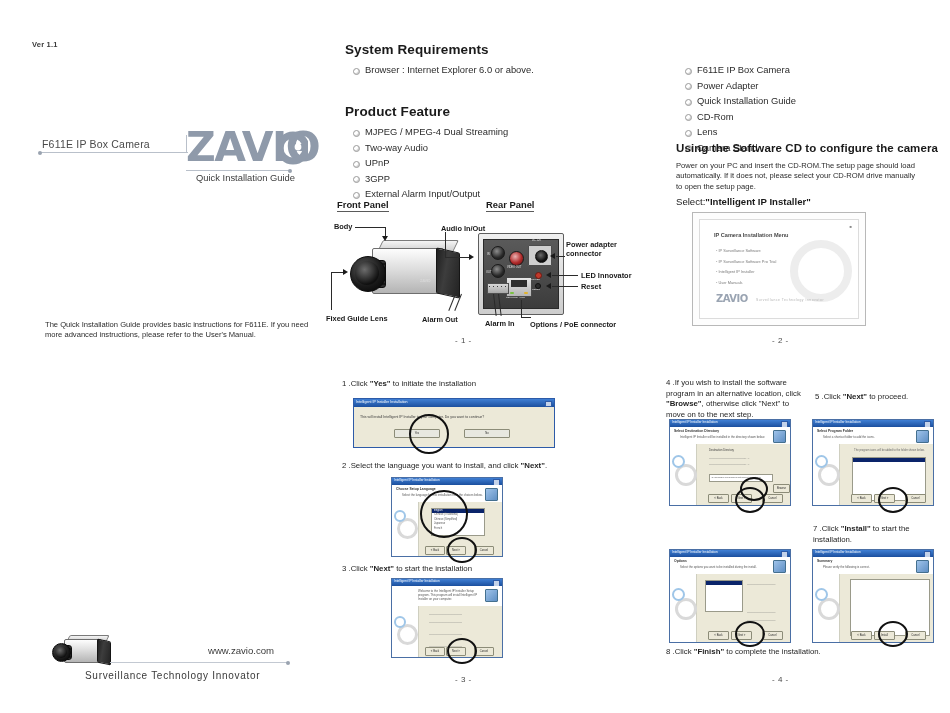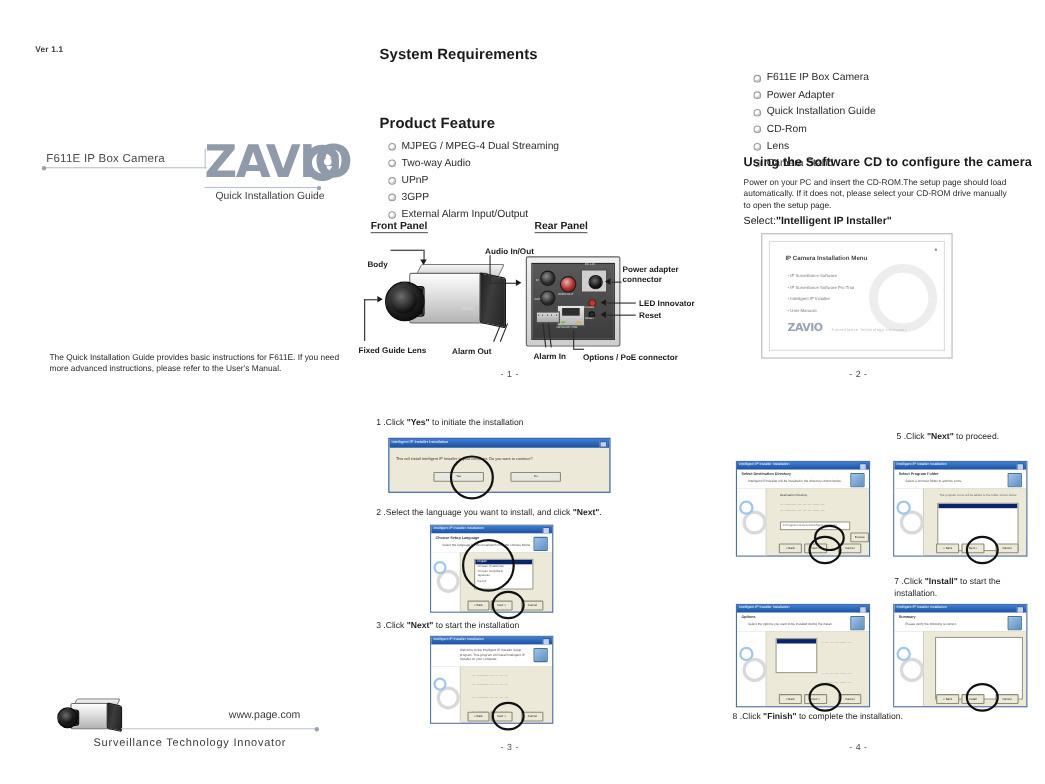--- a/index.html
+++ b/index.html
@@ -264,20 +264,21 @@
       <circle cx="20" cy="21" r="3.4" fill="#ffffff"></circle>
     </svg>
   </div>
   <div class="abs qig-line"></div>
   <div class="abs qig-text">Quick Installation Guide</div>
 
   <div class="abs cover-note para">The Quick Installation Guide provides basic instructions for F611E. If you need more advanced instructions, please refer to the User's Manual.</div>
 
   <div class="abs h2" style="left:345px;top:42px;">System Requirements</div>
   <ul class="abs bullets" style="left:352px;top:62px;">
+    <li>Browser :  Internet Explorer 6.0 or above.</li>
   </ul>
 
   <div class="abs h2" style="left:345px;top:104px;">Product Feature</div>
   <ul class="abs bullets" style="left:352px;top:124px;">
     <li>MJPEG / MPEG-4 Dual Streaming</li>
     <li>Two-way Audio</li>
     <li>UPnP</li>
     <li>3GPP</li>
     <li>External Alarm Input/Output</li>
   </ul>
@@ -351,21 +352,21 @@
 
     <div class="abs" style="left:9px;top:20px;font-size:2.6px;color:#e8e8e8;">IN</div>
     <div class="abs" style="left:8px;top:38px;font-size:2.6px;color:#e8e8e8;">OUT</div>
     <div class="abs" style="left:29px;top:33px;font-size:2.6px;color:#e8e8e8;">VIDEO OUT</div>
     <div class="abs" style="left:54px;top:6px;font-size:2.6px;color:#e8e8e8;">DC 12V</div>
     <div class="abs" style="left:53px;top:45px;font-size:2.4px;color:#e8e8e8;">POWER</div>
     <div class="abs" style="left:54px;top:55px;font-size:2.4px;color:#e8e8e8;">RESET</div>
     <div class="abs" style="left:28px;top:63px;font-size:2.4px;color:#e8e8e8;">NETWORK / PoE</div>
   </div>
 
-  <div class="lbl b" style="left:334px;top:236px;">Body</div>
+  <div class="lbl b" style="left:334px;top:222px;">Body</div>
   <div class="lead-h" style="left:355px;top:227px;width:30px;"></div>
   <div class="lead-v" style="left:385px;top:227px;height:10px;"></div>
   <div class="arrow-d" style="left:382px;top:236px;"></div>
 
   <div class="lbl b" style="left:326px;top:314px;">Fixed Guide Lens</div>
   <div class="lead-v" style="left:331px;top:272px;height:38px;"></div>
   <div class="lead-h" style="left:331px;top:272px;width:12px;"></div>
   <div class="arrow-r" style="left:343px;top:268.6px;"></div>
 
   <div class="lbl b" style="left:441px;top:224px;">Audio In/Out</div>
@@ -379,21 +380,21 @@
   <div class="arrow-l" style="left:550px;top:252.6px;"></div>
 
   <div class="lbl b" style="left:581px;top:271px;">LED Innovator</div>
   <div class="lead-h" style="left:552px;top:275px;width:26px;"></div>
   <div class="arrow-l" style="left:546px;top:271.6px;"></div>
 
   <div class="lbl b" style="left:581px;top:282px;">Reset</div>
   <div class="lead-h" style="left:552px;top:286px;width:26px;"></div>
   <div class="arrow-l" style="left:546px;top:282.6px;"></div>
 
-  <div class="lbl b" style="left:411px;top:315px;">Alarm Out</div>
+  <div class="lbl b" style="left:422px;top:315px;">Alarm Out</div>
   <div class="lead-v" style="left:455px;top:294px;height:18px;transform:rotate(22deg);transform-origin:top;"></div>
   <div class="lead-v" style="left:461px;top:294px;height:18px;transform:rotate(22deg);transform-origin:top;"></div>
 
   <div class="lbl b" style="left:485px;top:319px;">Alarm In</div>
   <div class="lead-v" style="left:493px;top:294px;height:22px;transform:rotate(-7deg);transform-origin:top;"></div>
   <div class="lead-v" style="left:498px;top:294px;height:22px;transform:rotate(-7deg);transform-origin:top;"></div>
 
   <div class="lbl b" style="left:530px;top:320px;">Options / PoE connector</div>
   <div class="lead-v" style="left:521px;top:300px;height:17px;"></div>
   <div class="lead-h" style="left:521px;top:317px;width:10px;"></div>
@@ -471,20 +472,23 @@
       <div class="wz-txt" style="left:10px;top:38px;">______________________</div>
     </div>
     <div class="wz-btn" style="left:33px;top:68px;width:18px;">&lt; Back</div>
     <div class="wz-btn" style="left:54px;top:68px;width:18px;">Next &gt;</div>
     <div class="wz-btn" style="left:82px;top:68px;width:18px;">Cancel</div>
   </div>
   <div class="circle-ann" style="left:447px;top:638px;width:26px;height:22px;"></div>
 
   <div class="abs pagenum" style="left:455px;top:675px;">- 3 -</div>
 
+  <div class="abs step" style="left:666px;top:378px;width:140px;">
+    <span>4 .</span><span>If you wish to install the software program in an alternative location, click  </span><b>"Browse"</b><span>,   otherwise   click  "Next" to move on to the next step.</span>
+  </div>
 
   <div class="wz" style="left:669px;top:419px;width:120px;height:85px;">
     <div class="wz-tb"></div>
     <div class="wz-tb-txt">Intelligent IP Installer Installation</div>
     <div class="wz-tb-x"></div>
     <div class="wz-hd">
       <div class="wz-hd-t">Select Destination Directory</div>
       <div class="wz-hd-s">Intelligent IP Installer will be installed in the directory shown below.</div>
       <div class="wz-hd-ico"></div>
     </div>
@@ -618,16 +622,16 @@
   <div class="cam" style="left:52px;top:634px;width:62px;height:34px;">
     <div class="cam-top" style="left:16px;top:1px;width:38px;height:5px;transform:skewX(-26deg);"></div>
     <div class="cam-body" style="left:12px;top:5px;width:36px;height:22px;"></div>
     <div class="cam-side" style="left:45px;top:6px;width:12px;height:22px;transform:skewY(12deg);"></div>
     <div class="lens-barrel" style="left:4px;top:11px;width:14px;height:13px;"></div>
     <div class="lens-front" style="left:0px;top:9px;width:17px;height:17px;"></div>
     <div class="lens-glass" style="left:2.5px;top:11.5px;width:12px;height:12px;"></div>
   </div>
 
   <div class="abs foot-line"></div>
-  <div class="abs foot-url">www.page.com</div>
+  <div class="abs foot-url">www.zavio.com</div>
   <div class="abs foot-slogan">Surveillance  Technology  Innovator</div>
 
 </div>
 
 </body></html>

